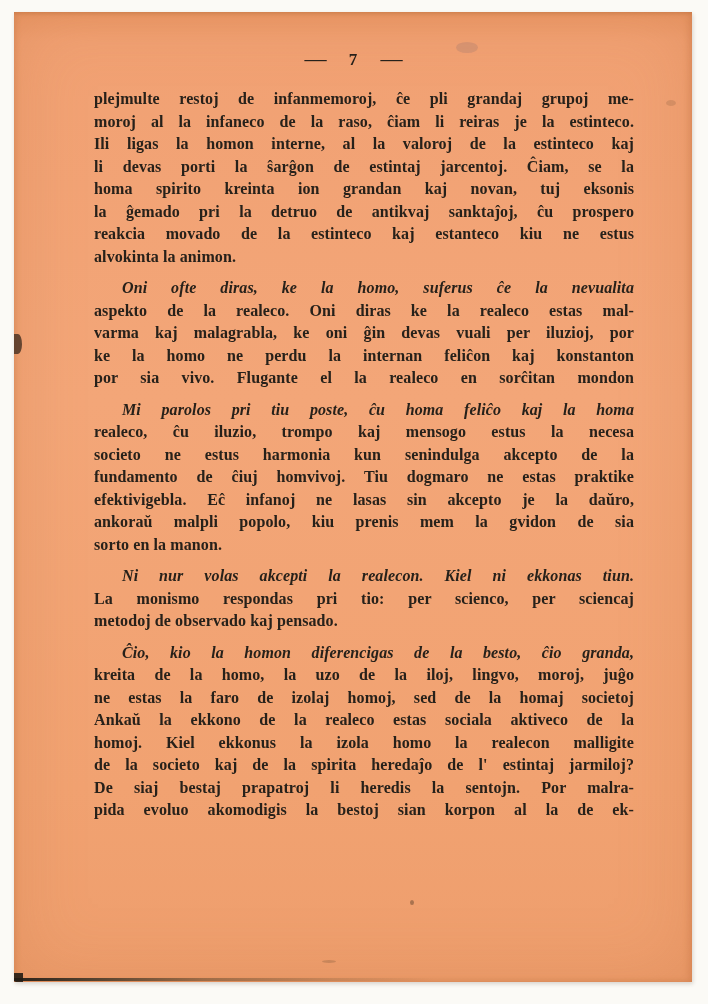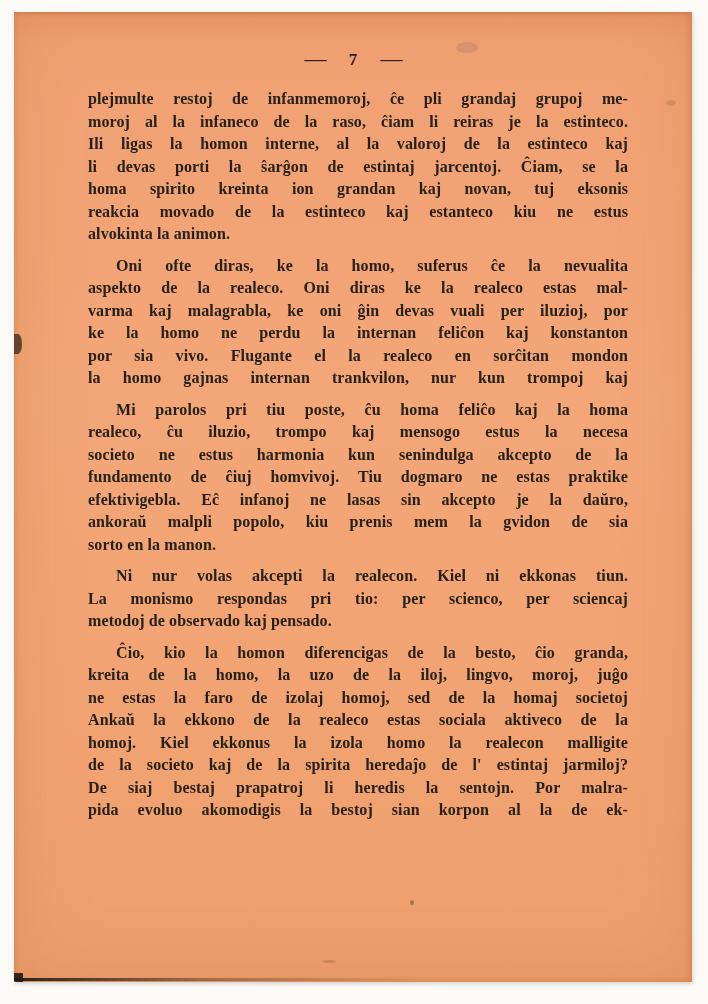--- a/index.html
+++ b/index.html
@@ -42,39 +42,39 @@
     justify-content: center;
     align-items: center;
     gap: 26px;
     color: #27211a;
     font-weight: bold;
     font-size: 17px;
   }
   .header .dash { letter-spacing: -1px; transform: scaleX(1.3); }
   .textblock {
     position: absolute;
-    left: 74px;
+    left: 80px;
     top: 76px;
     width: 540px;
     color: #27211a;
     font-size: 16px;
     line-height: 22.5px;
     font-weight: bold;
     letter-spacing: 0.1px;
   }
   .para { margin: 0 0 9px 0; }
   .para:last-child { margin-bottom: 0; }
   .line {
     display: block;
     text-align: justify;
     text-align-last: justify;
     white-space: normal;
   }
   .line.end { text-align-last: left; }
-  .line.ind { text-indent: 28px; }
+  .line.ind { text-indent: 28px; font-style: italic; }
   
   .blemish-left {
     position: absolute;
     left: 0px;
     top: 322px;
     width: 8px;
     height: 20px;
     background: #4d3526;
     border-radius: 0 90% 90% 0;
     opacity: 0.85;
@@ -126,31 +126,31 @@
     </div>
 
     <div class="textblock">
 
       <p class="para">
         <span class="line">plejmulte restoj de infanmemoroj, ĉe pli grandaj grupoj me-</span>
         <span class="line">moroj al la infaneco de la raso, ĉiam li reiras je la estinteco.</span>
         <span class="line">Ili ligas la homon interne, al la valoroj de la estinteco kaj</span>
         <span class="line">li devas porti la ŝarĝon de estintaj jarcentoj. Ĉiam, se la</span>
         <span class="line">homa spirito kreinta ion grandan kaj novan, tuj eksonis</span>
+        <span class="line">la ĝemado pri la detruo de antikvaj sanktaĵoj, ĉu prospero</span>
         <span class="line">reakcia movado de la estinteco kaj estanteco kiu ne estus</span>
         <span class="line end">alvokinta la animon.</span>
       </p>
 
       <p class="para">
         <span class="line ind">Oni ofte diras, ke la homo, suferus ĉe la nevualita</span>
         <span class="line">aspekto de la realeco. Oni diras ke la realeco estas mal-</span>
         <span class="line">varma kaj malagrabla, ke oni ĝin devas vuali per iluzioj, por</span>
         <span class="line">ke la homo ne perdu la internan feliĉon kaj konstanton</span>
         <span class="line">por sia vivo. Flugante el la realeco en sorĉitan mondon</span>
-        <span class="line">la homo gajnas internan trankvilon, nur kun trompoj kaj</span>
       </p>
 
       <p class="para">
         <span class="line ind">Mi parolos pri tiu poste, ĉu homa feliĉo kaj la homa</span>
         <span class="line">realeco, ĉu iluzio, trompo kaj mensogo estus la necesa</span>
         <span class="line">societo ne estus harmonia kun senindulga akcepto de la</span>
         <span class="line">fundamento de ĉiuj homvivoj. Tiu dogmaro ne estas praktike</span>
         <span class="line">efektivigebla. Eĉ infanoj ne lasas sin akcepto je la daŭro,</span>
         <span class="line">ankoraŭ malpli popolo, kiu prenis mem la gvidon de sia</span>
         <span class="line end">sorto en la manon.</span>

